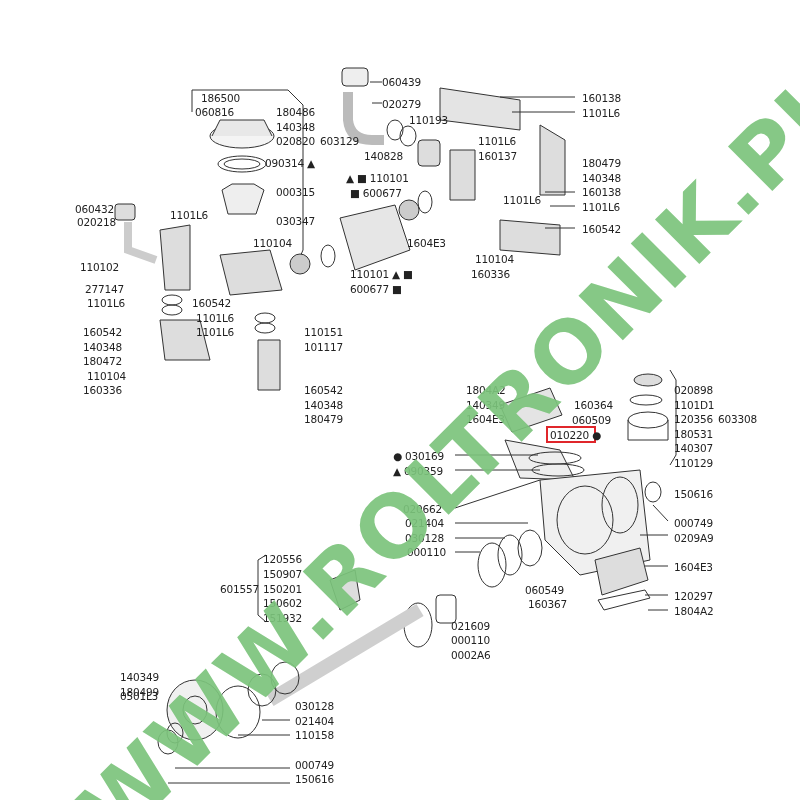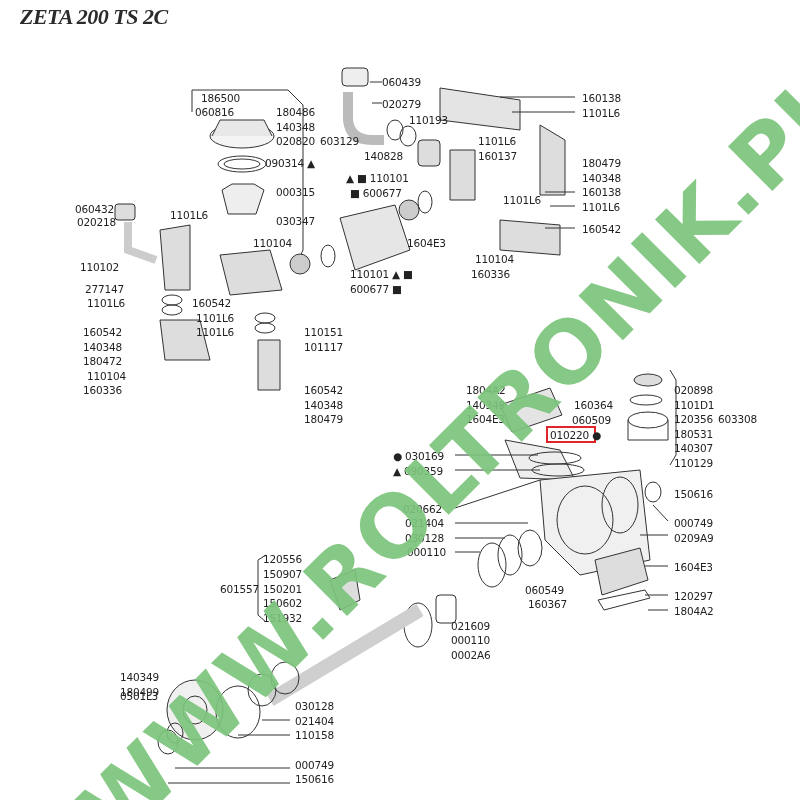--- a/index.html
+++ b/index.html
@@ -7,21 +7,20 @@
   .title { position:absolute; left:20px; top:4px; font-family:"Liberation Serif", serif; font-style:italic; font-weight:bold; font-size:22px; color:#2b2b2b; letter-spacing:-0.5px; }
   .lbl { position:absolute; font-size:10.5px; color:#222; white-space:nowrap; line-height:12px; letter-spacing:-0.2px; }
   svg.lines { position:absolute; left:0; top:0; }
   .hl { position:absolute; left:546px; top:426px; width:50px; height:17px; border:2px solid #e0262b; box-sizing:border-box; }
   .wm { position:absolute; left:30px; top:420px; font-family:"DejaVu Sans", sans-serif; font-weight:bold; font-size:86px; color:#7cc47c; opacity:0.92; transform:rotate(-45deg); transform-origin:0 0; white-space:nowrap; letter-spacing:2px; pointer-events:none; }
 </style>
 </head>
 <body>
 
 <div id="stage">
-  <div class="title">ZETA 200 TS 2C</div>
 
   <svg class="lines" width="800" height="800" stroke="#333" fill="none" stroke-width="1">
 
     <path d="M192 90 L288 90 L303 105 L303 250 L300 257"></path>
     <path d="M192 90 L192 112"></path>
 
     <g>
       <ellipse cx="242" cy="136" rx="32" ry="12" fill="#f4f4f4"></ellipse>
       <path d="M212 136 L220 120 L264 120 L272 136" fill="#e8e8e8"></path>
       <ellipse cx="242" cy="164" rx="24" ry="8"></ellipse>

